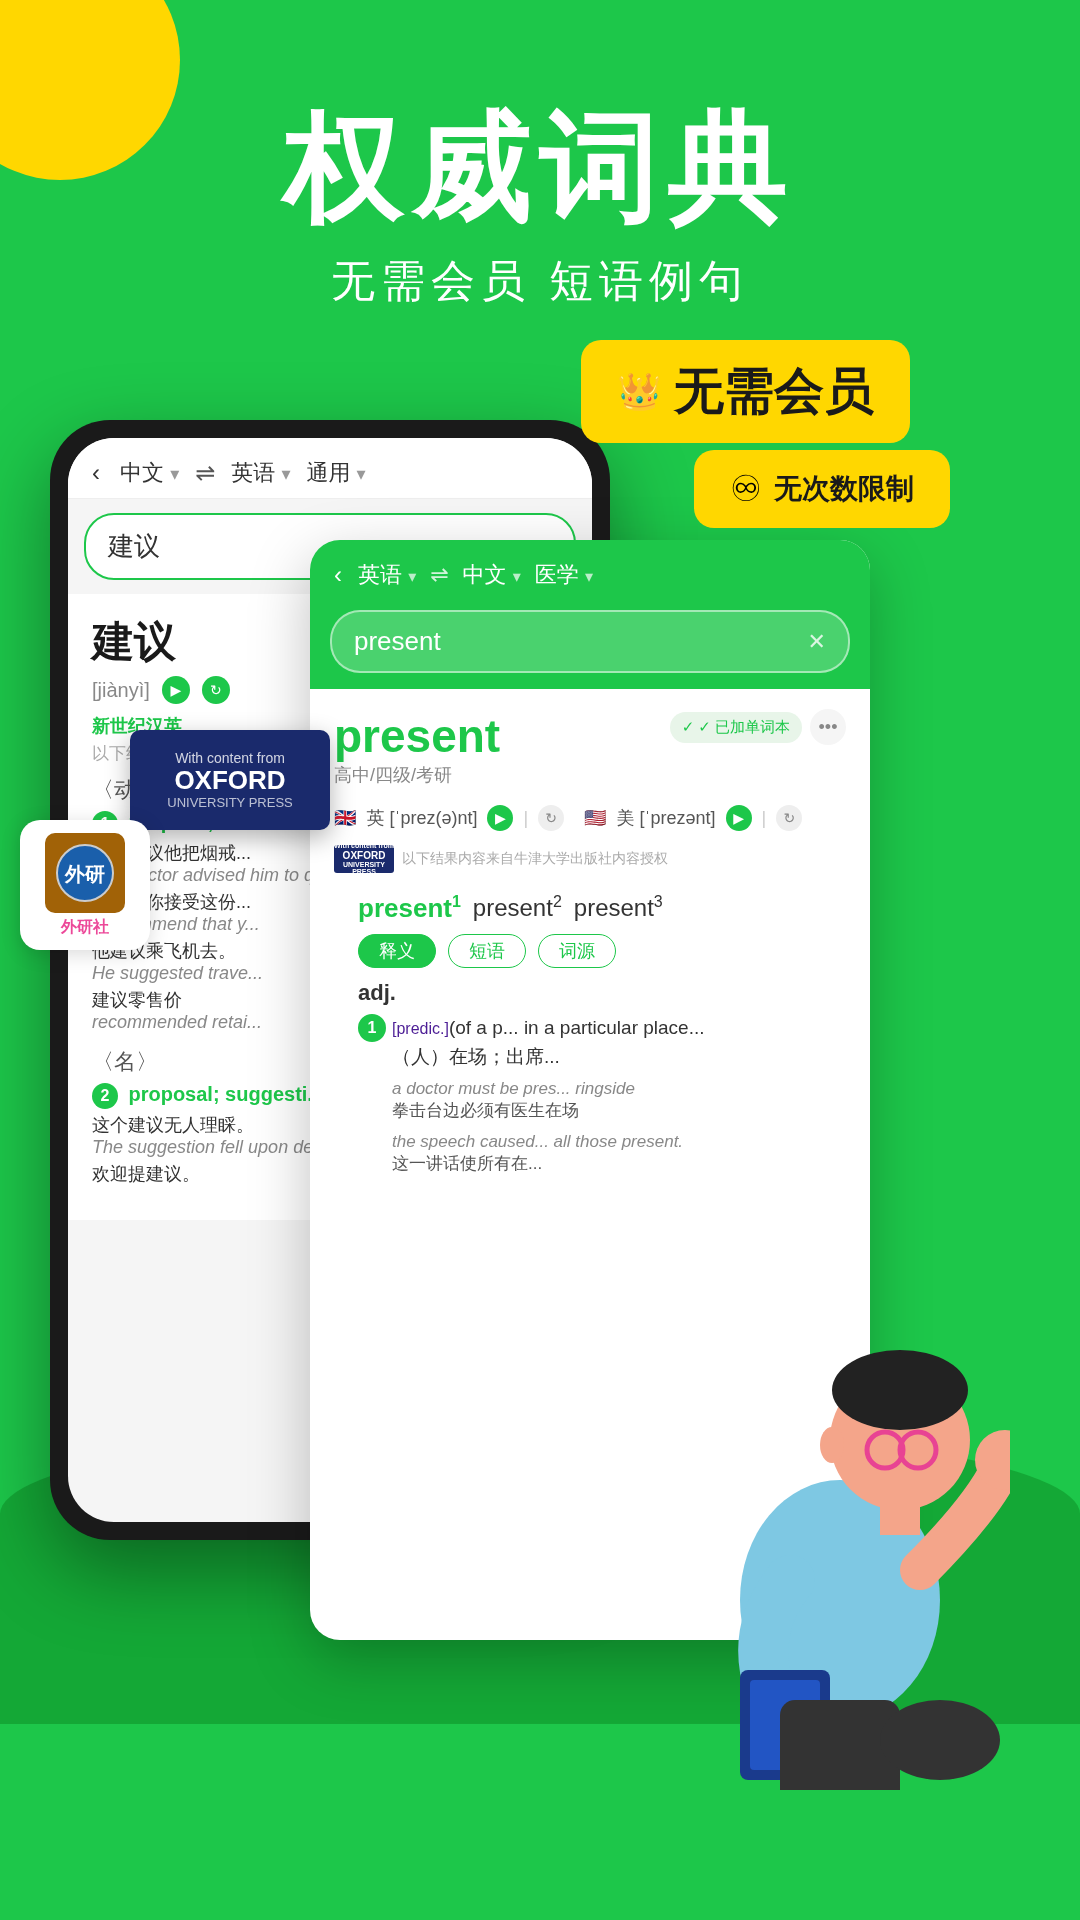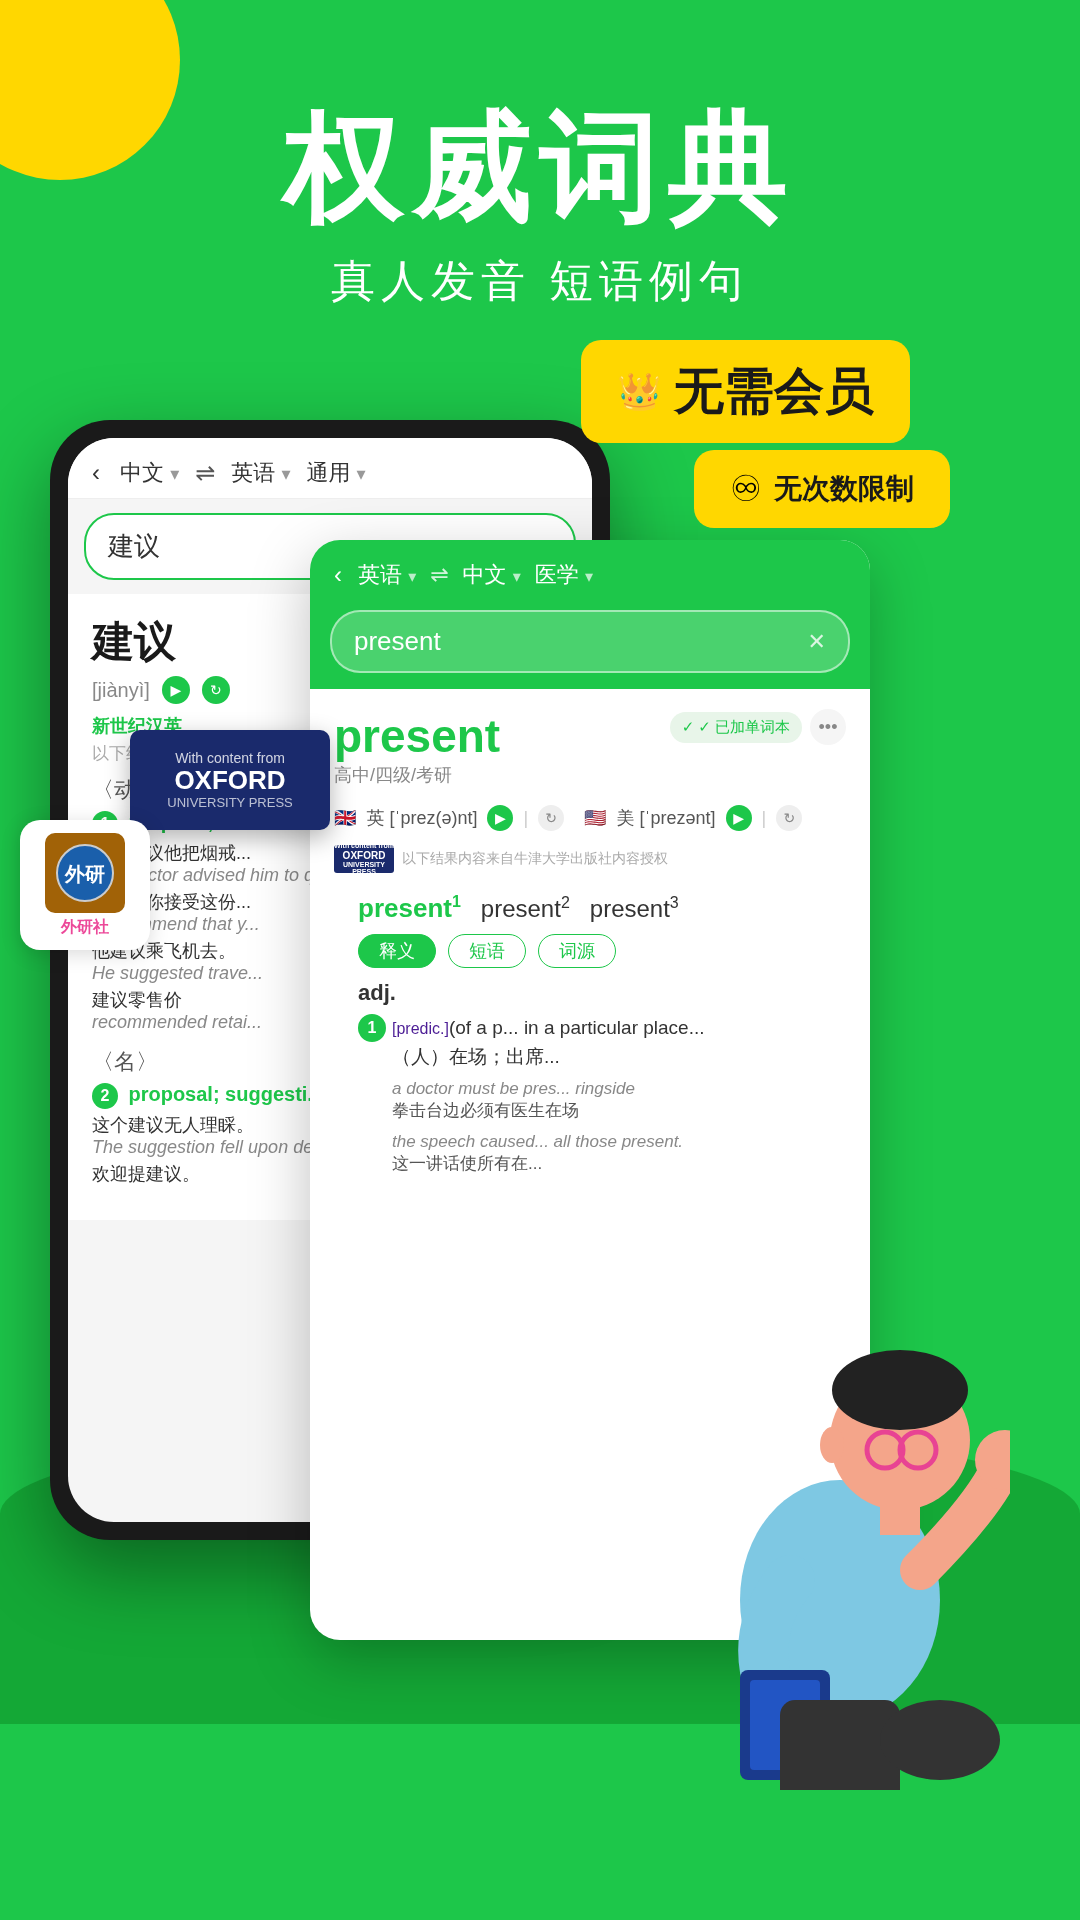--- a/index.html
+++ b/index.html
@@ -384,22 +384,22 @@
       bottom: -2px;
       left: 0;
       right: 0;
       height: 3px;
       background: #1dc74a;
     }
 
     
     .present-variants {
       display: flex;
-      gap: 20px;
-      align-items: center;
+      gap: 12px;
+      align-items: flex-start;
       padding: 10px 24px;
     }
     .variant-main {
       font-size: 26px;
       font-weight: 900;
       color: #1dc74a;
     }
     .variant-super { font-size: 16px; vertical-align: super; }
     .variant-secondary {
       font-size: 24px;
@@ -506,21 +506,21 @@
 </head>
 <body>
 
 <div class="content-wrapper">
 
   <div class="bg-circle-yellow"></div>
   <div class="bottom-wave"></div>
 
   <div class="hero-section">
     <div class="main-title">权威词典</div>
-    <div class="subtitle">真人发音 短语例句</div>
+    <div class="subtitle">无需会员 短语例句</div>
   </div>
 
   <div class="mockup-area">
 
     <div class="badge-no-member">
       <span class="crown-icon">👑</span>
       <span class="badge-text">无需会员</span>
     </div>
 
     <div class="badge-unlimited">

